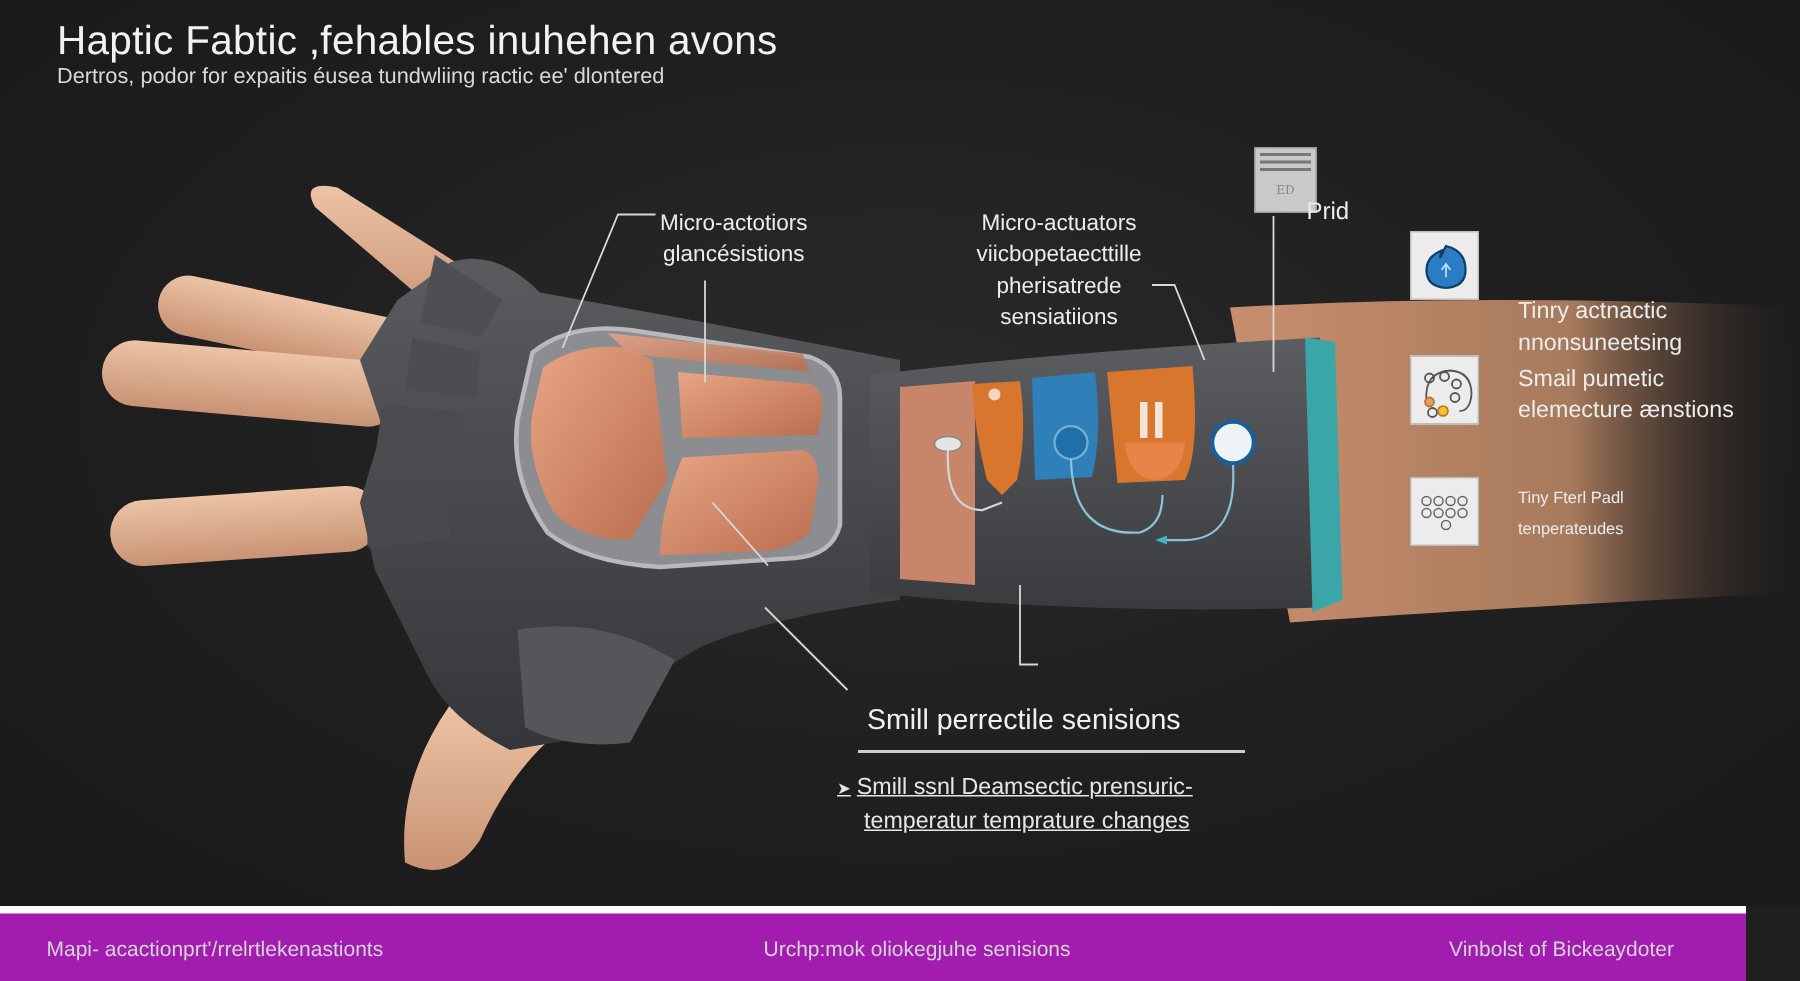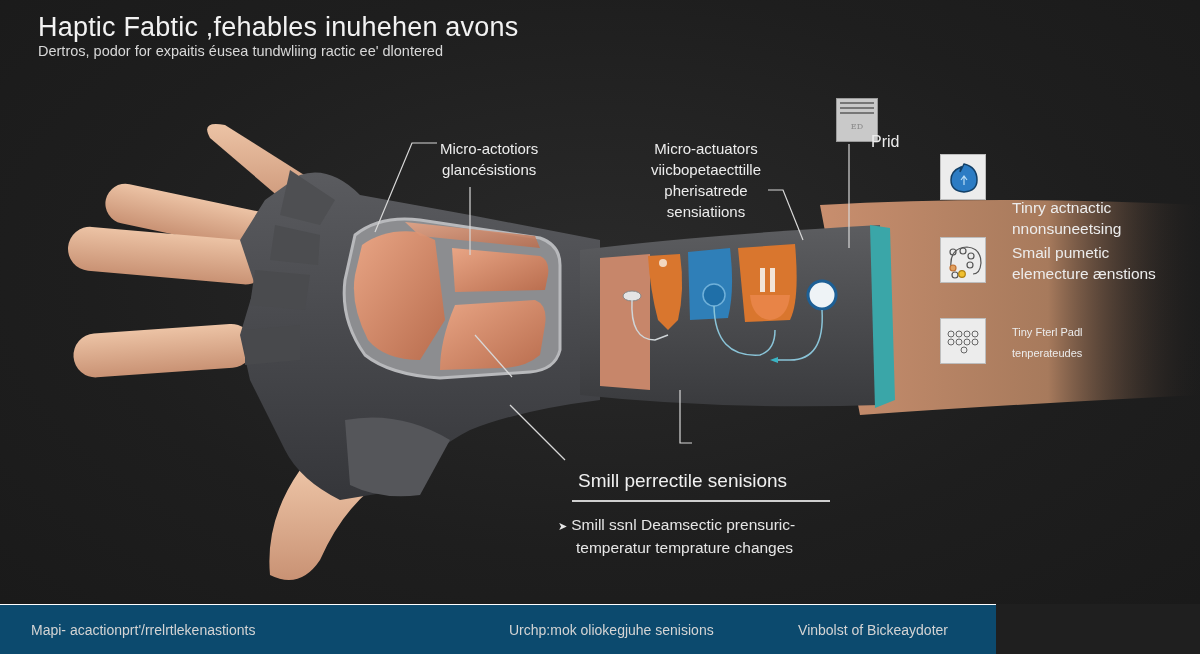--- a/index.html
+++ b/index.html
@@ -8,24 +8,24 @@
   .stage { position: absolute; left: 0; top: 0; width: 1200px; height: 604px;
     background: radial-gradient(ellipse at 50% 45%, #2a2a2a 0%, #1e1e1e 60%, #1a1a1a 100%); }
   .title { position: absolute; left: 38px; top: 12px; font-size: 27px; font-weight: 400; color: #f2f2f2; letter-spacing: 0.2px; }
   .subtitle { position: absolute; left: 38px; top: 43px; font-size: 14.5px; color: #d8d8d8; }
   svg.art { position: absolute; left: 0; top: 0; }
   .label { position: absolute; font-size: 15px; line-height: 21px; color: #ececec; }
   .label.center { text-align: center; }
   .icon-box { position: absolute; width: 46px; height: 46px; background: #ececec; border: 1px solid #bdbdbd; }
   .feature-title { position: absolute; left: 578px; top: 470px; font-size: 19px; color: #f0f0f0; }
   .feature-rule { position: absolute; left: 572px; top: 500px; width: 258px; height: 2px; background: #cfcfcf; }
-  .feature-bullet { position: absolute; left: 558px; top: 514px; font-size: 15.5px; line-height: 22px; color: #e6e6e6; }
+  .feature-bullet { position: absolute; left: 558px; top: 514px; font-size: 15.5px; line-height: 22px; color: #e6e6e6; text-decoration: underline; }
   .feature-bullet .arrow { font-size: 11px; margin-right: 4px; }
-  .footer { position: absolute; left: 0; top: 604px; width: 996px; height: 50px; background: #0c4a6e;
-    border-top: 1px solid #ffffff; display: flex; align-items: center; font-size: 14px; color: #d4d4d4; }
+  .footer { position: absolute; left: 0; top: 604px; width: 1164px; height: 50px; background: #a21caf;
+    border-top: 5px solid #ffffff; display: flex; align-items: center; font-size: 14px; color: #d4d4d4; }
   .footer .f-left { position: absolute; left: 31px; }
   .footer .f-mid { position: absolute; left: 509px; }
   .footer .f-right { position: absolute; right: 48px; }
   .device-tag { position: absolute; left: 836px; top: 98px; width: 42px; height: 44px; background: #c9c9c9;
     border: 1px solid #9a9a9a; }
   .device-tag .bar { height: 2px; background: #777; margin: 3px 3px 0 3px; }
   .device-tag .ed { font-size: 8px; color: #888; text-align: center; margin-top: 8px; font-family: "DejaVu Serif", serif; }
 </style>
 </head>
 <body>

